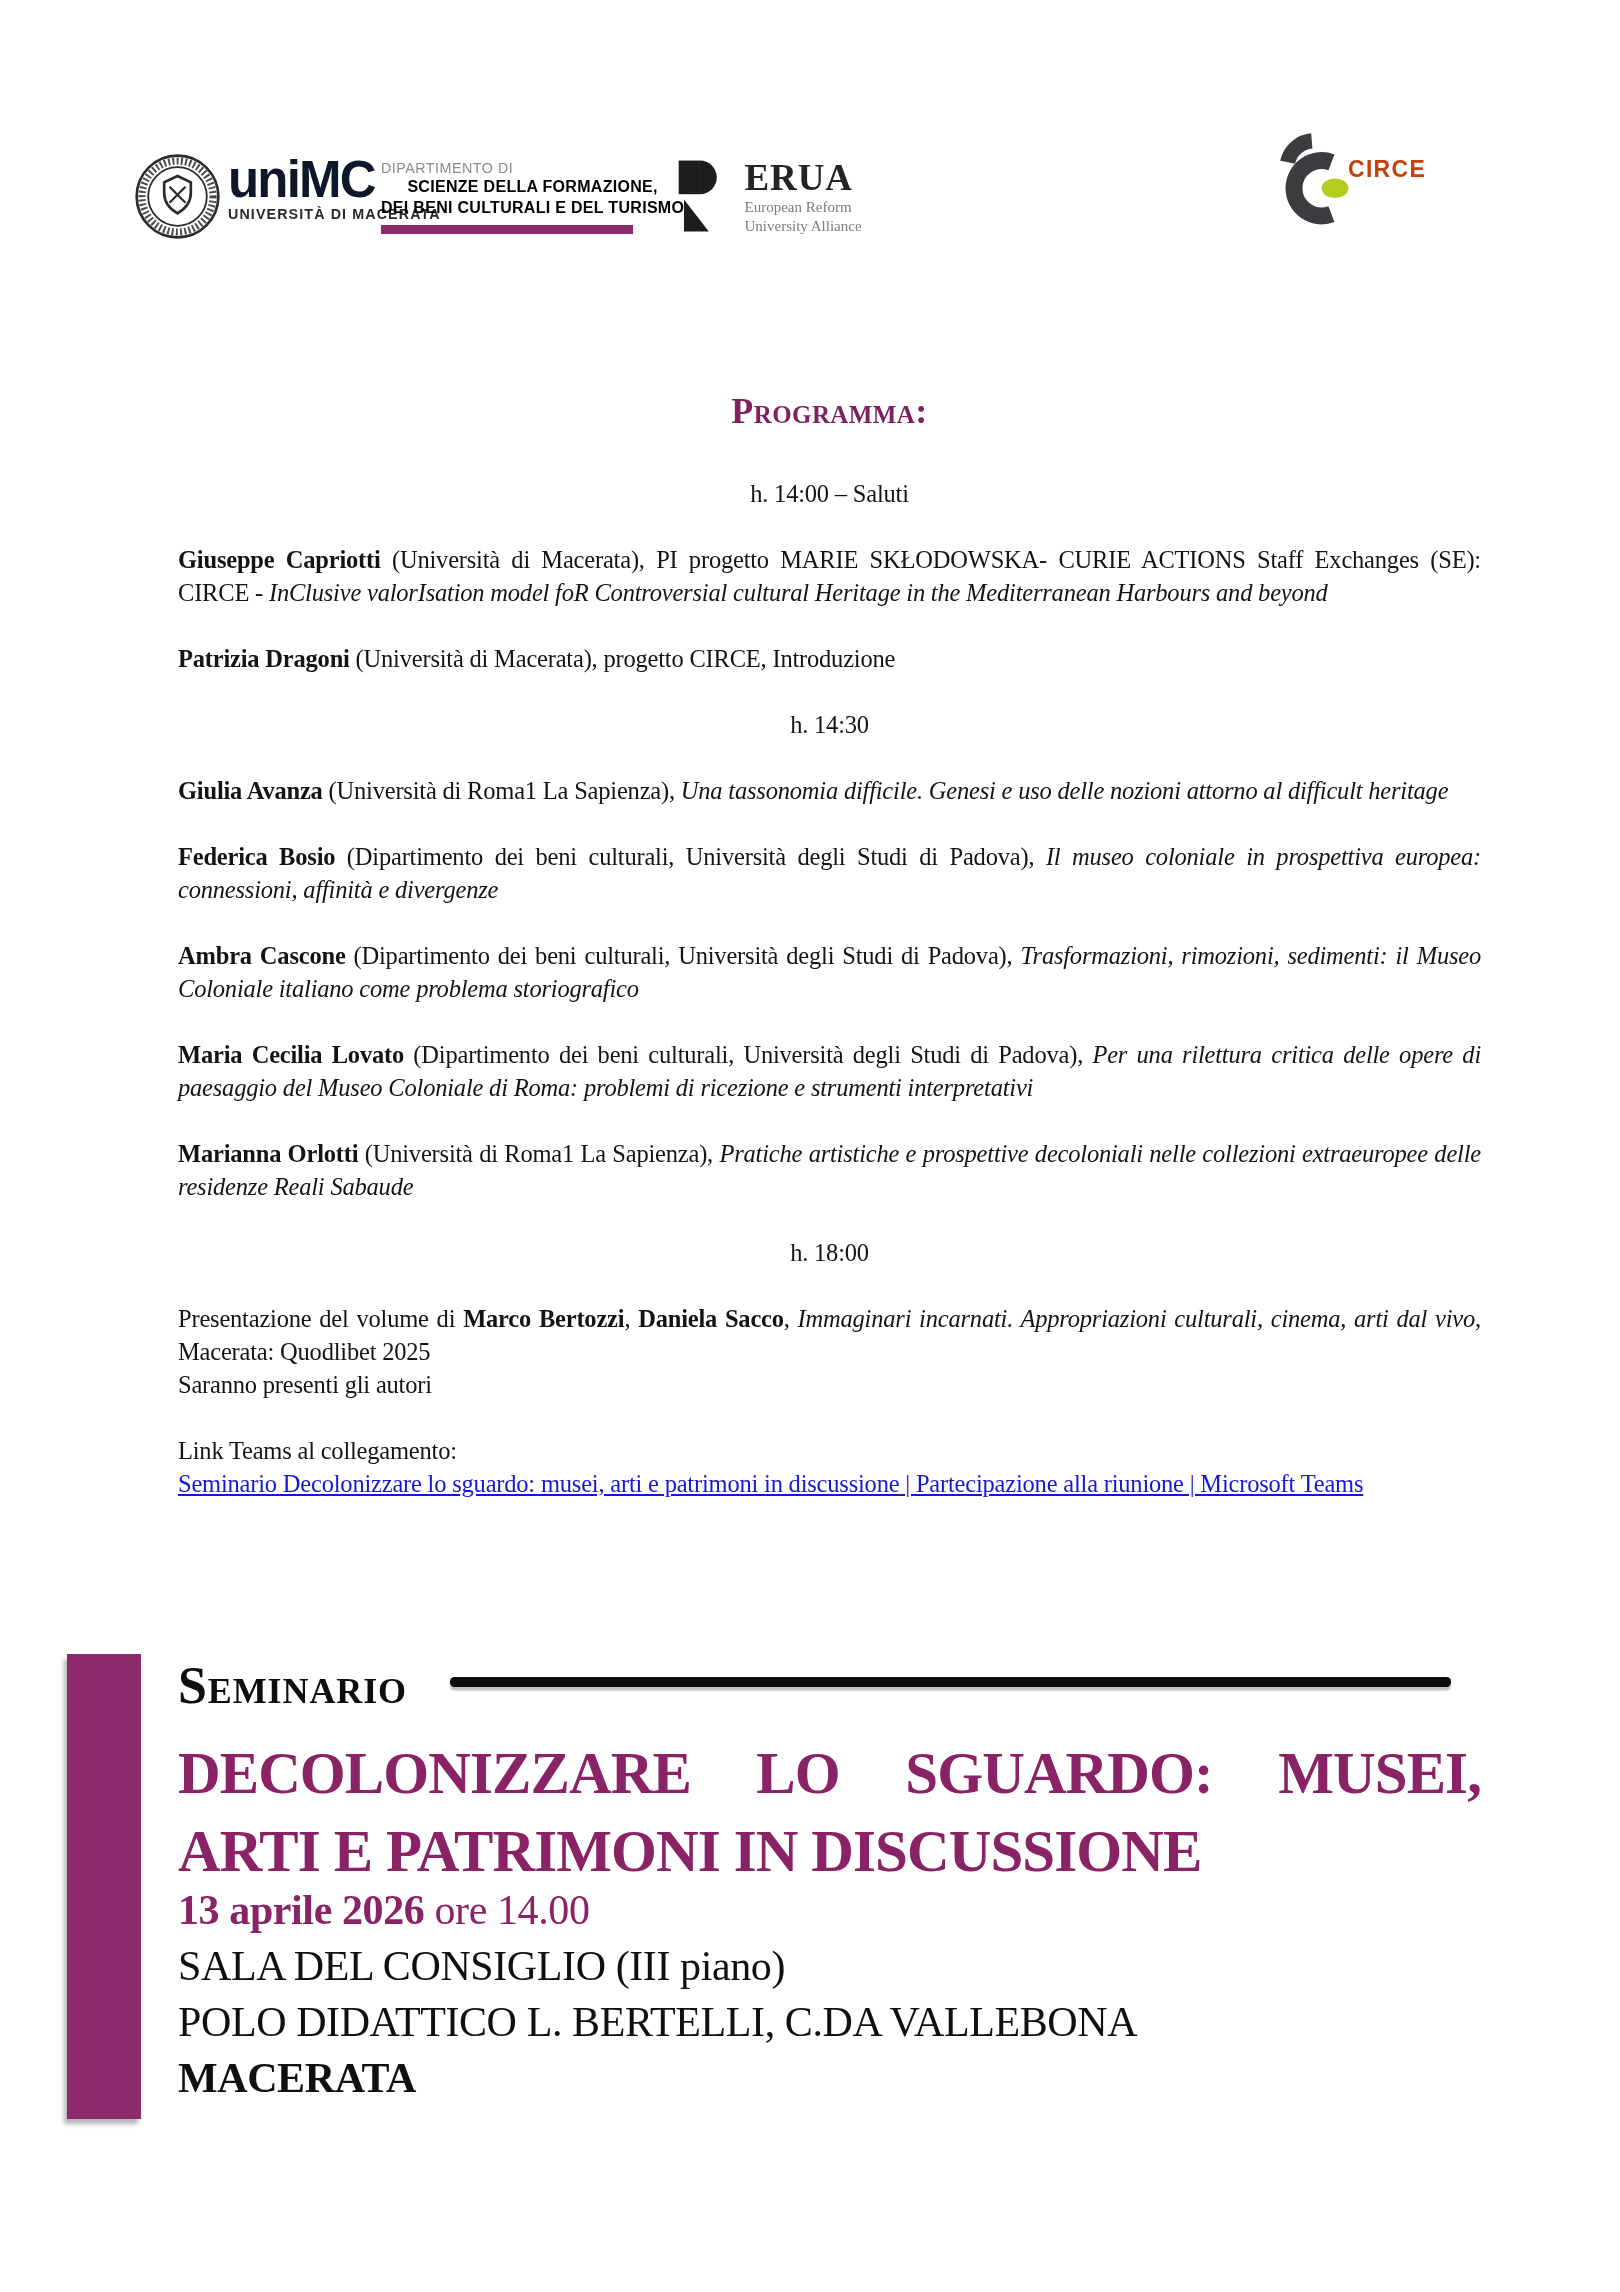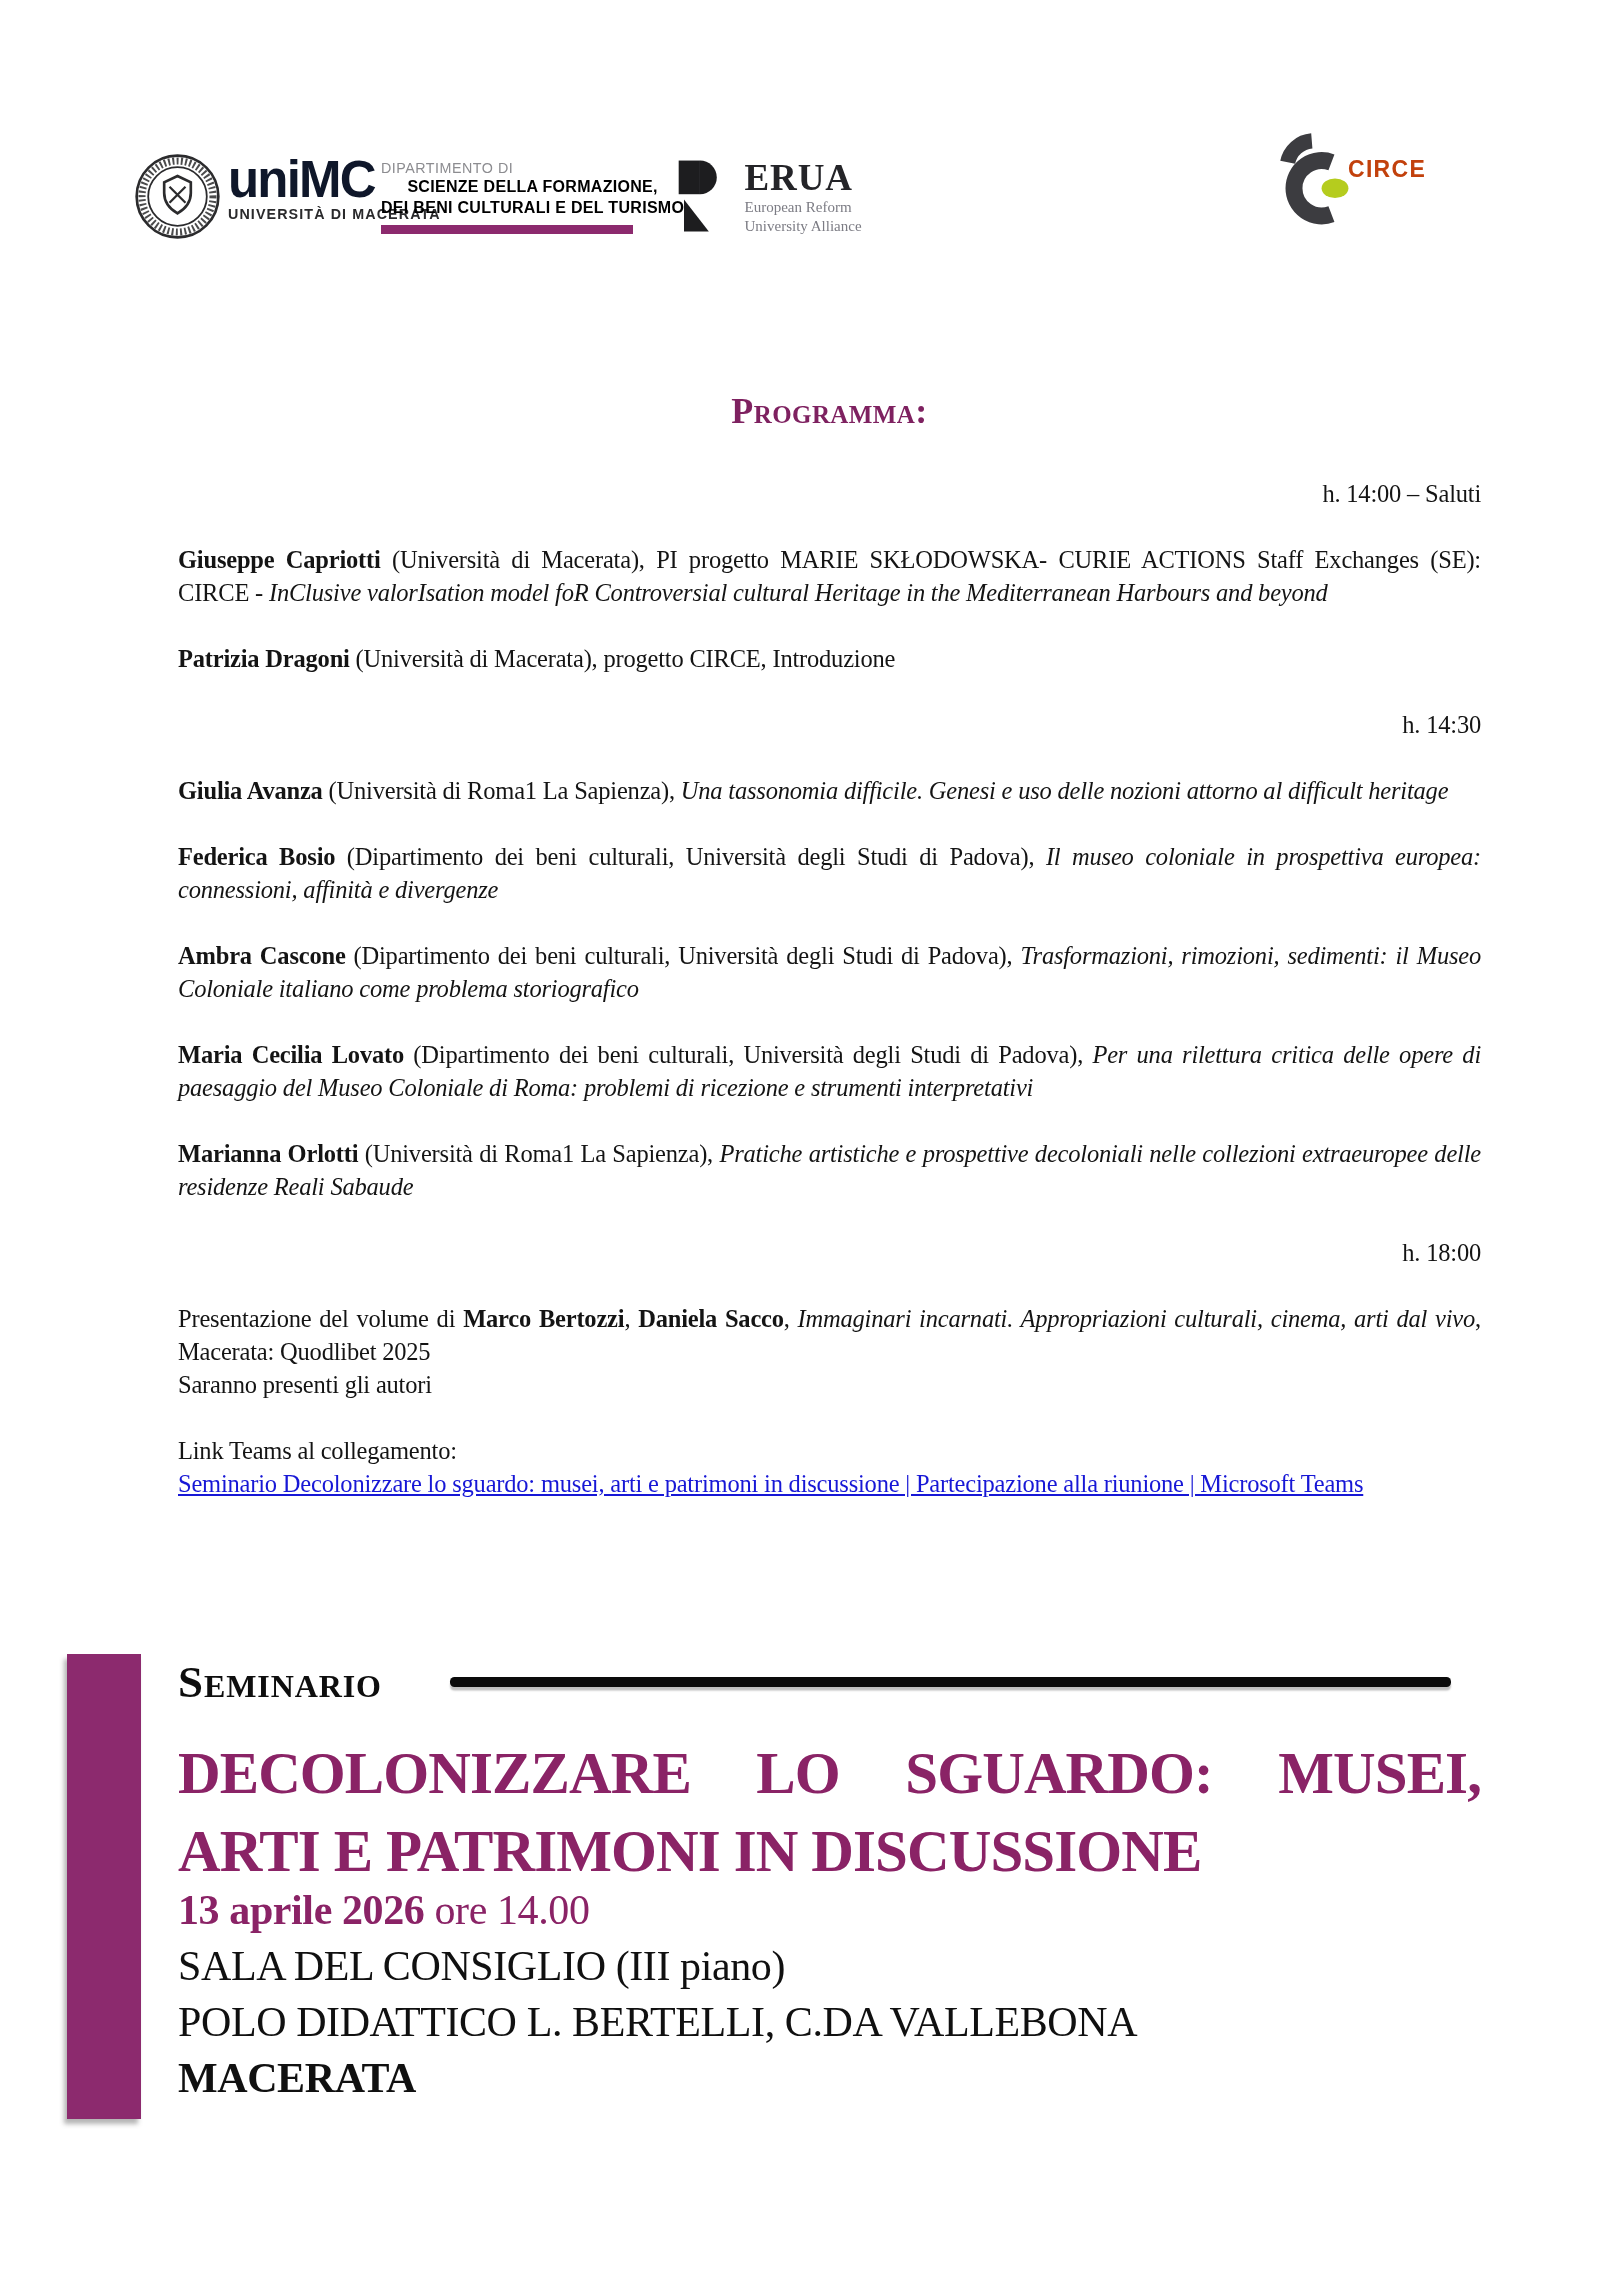--- a/index.html
+++ b/index.html
@@ -31,30 +31,30 @@
   .circe-mark { width:85px; height:100px; }
   .circe-name { position:absolute; left:64px; top:24px; font-family:"Liberation Sans", sans-serif;
                 font-size:23px; font-weight:bold; color:#c2410c; letter-spacing:1.3px;margin-left:8px; }
 
   
   .content { position:absolute; left:178px; top:392px; width:1303px;
              font-size:24.5px; line-height:33px; text-align:justify; letter-spacing:-0.2px; }
   .heading { font-variant:small-caps; font-weight:bold; font-size:36px; line-height:39px;
              color:#7E2160; margin:0 0 46px 0; text-align:center; letter-spacing:0.4px; }
   .para { margin:0 0 33px 0; }
-  .time { text-align:right; }
+  .time { text-align:center; }
   .b { font-weight:bold; }
   .i { font-style:italic; }
   a.doc-link { color:#1717D6; text-decoration:underline; }
 
   
   .accent-bar { position:absolute; left:67px; top:1654px; width:74px; height:465px;
                 background:#8C2A6E; box-shadow:-2.7px 5.3px 4.5px rgba(90,90,90,.45); }
   .sem-label { position:absolute; left:178px; top:1656px; font-variant:small-caps; font-weight:bold;
-               font-size:45px; color:#0e0e0e; letter-spacing:0.9px; }
+               font-size:52px; color:#0e0e0e; letter-spacing:0.9px; }
   .sem-rule { position:absolute; left:450px; top:1677px; width:1001px; height:9.8px;
               background:#0b0b0b; border-radius:4.5px; box-shadow:0 3.6px 1.8px rgba(0,0,0,.25); }
   .sem-title { position:absolute; left:178px; top:1734px; width:1303px;
                font-size:59px; line-height:78px; font-weight:bold; color:#8A2366; letter-spacing:-0.9px; }
   .sem-title .tl1 { text-align:justify; text-align-last:justify; display:block; }
   .sem-title .tl2 { display:block; }
   .sem-info { position:absolute; left:178px; top:1882px; width:1337px; font-size:42px; line-height:56px;
               color:#101010; letter-spacing:-0.4px; }
   .sem-date { color:#8A2366; }
   .sem-date .b { font-weight:bold; }

